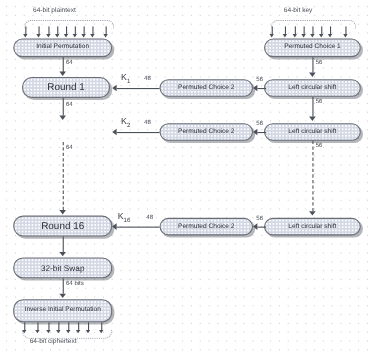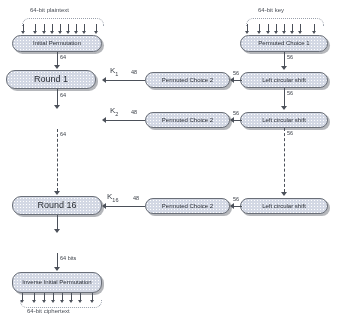--- a/index.html
+++ b/index.html
@@ -178,29 +178,32 @@
     <div class="tick" style="left:54px;"></div>
     <div class="tickhead" style="left:52px; top:7px;"></div>
     <div class="tick thick" style="left:68px;"></div>
     <div class="tickhead" style="left:66px; top:7px;"></div>
   </div>
 
   <div class="box small" style="left:12px; top:35px; width:90px; height:17px;">
     <span class="box-inner">Initial Permutation</span>
   </div>
 
-  <div class="box large" style="left:6px; top:70px; width:90px; height:19px;">
+  <div class="box large" style="left:20px; top:70px; width:80px; height:19px;">
     <span class="box-inner">Round 1</span>
   </div>
 
 
   <div class="box large" style="left:12px; top:196px; width:90px; height:19px;justify-content:flex-end;">
     <span class="box-inner">Round 16</span>
   </div>
 
+  <div class="box mid" style="left:12px; top:234px; width:90px; height:19px;">
+    <span class="box-inner">32-bit Swap</span>
+  </div>
 
   <div class="box small" style="left:12px; top:272px; width:90px; height:21px;">
     <span class="box-inner">Inverse Initial Permutation</span>
   </div>
 
   <div class="box small" style="left:240px; top:35px; width:88px; height:17px;">
     <span class="box-inner">Permuted Choice 1</span>
   </div>
 
   <div class="box small" style="left:240px; top:72px; width:88px; height:16px;">

